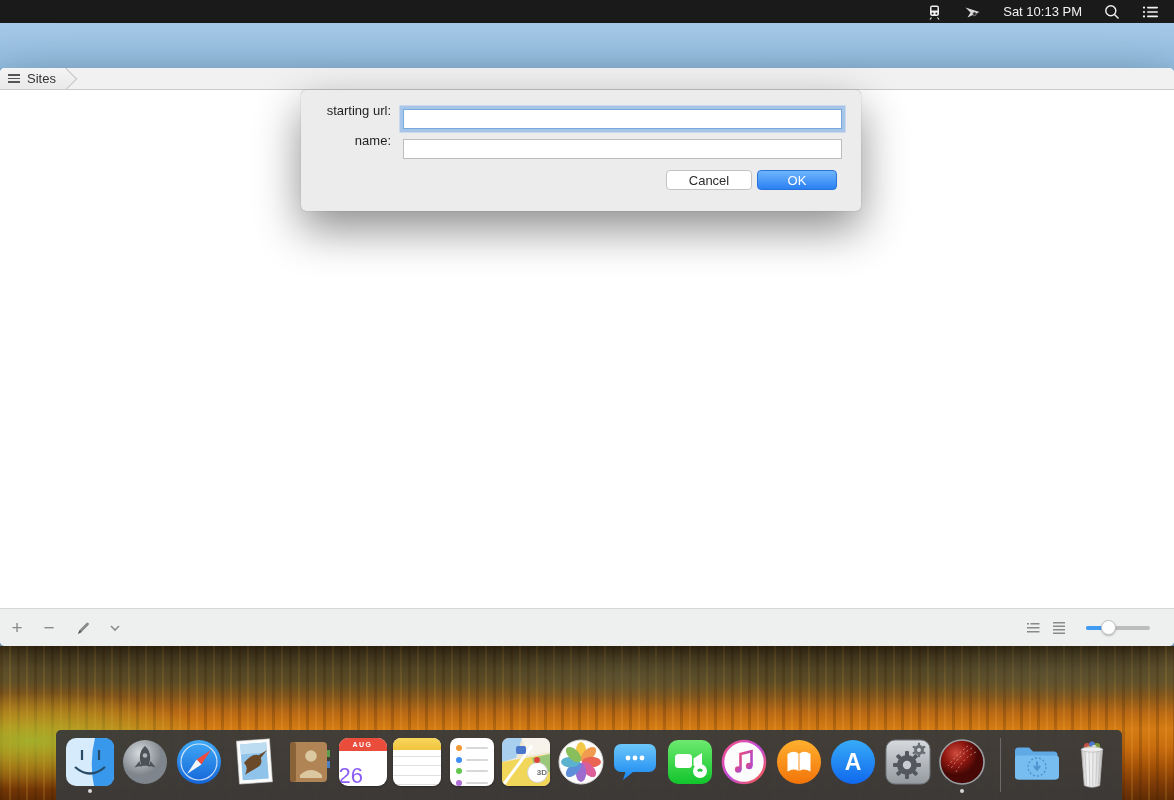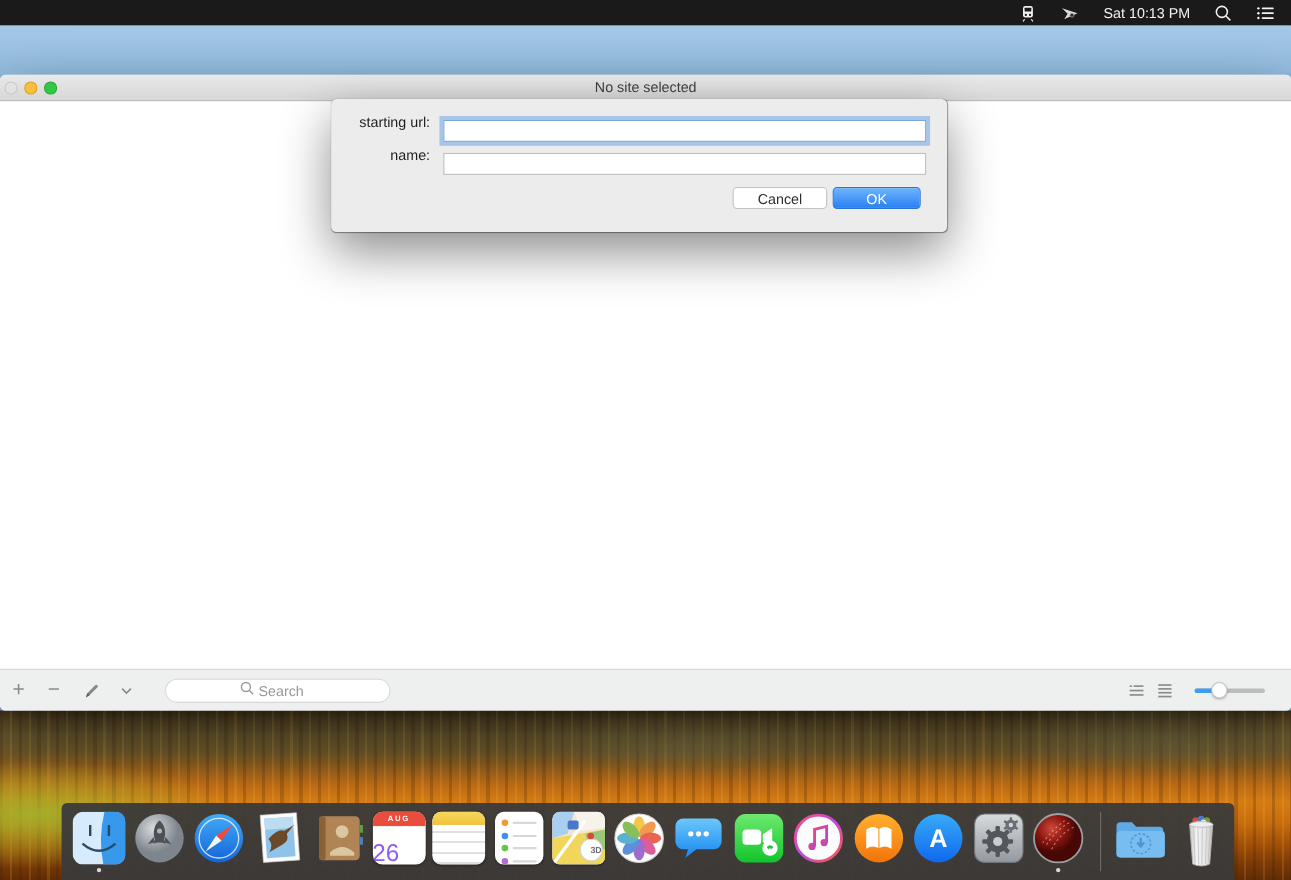--- a/index.html
+++ b/index.html
@@ -147,53 +147,48 @@
           <rect x="5" y="10.6" width="11" height="1.6" rx="0.8"></rect>
         </svg>
     </span>
   </div>
 </div>
 
 <div class="sky"></div>
 <div class="wall"></div>
 
 <div class="window">
-  <div class="titlebar">
-    <span class="tl tl-close"></span>
-    <span class="tl tl-min"></span>
-    <span class="tl tl-zoom"></span>
-    <span>No site selected</span>
-  </div>
-
+
+  <div class="pathbar">
+    <div class="crumb">
+      <span class="hamb">
+          <i></i>
+          <i></i>
+          <i></i>
+        </span>
+      <span>Sites</span>
+    </div>
+  </div>
 
   <div class="content"></div>
 
   <div class="bottombar">
     <span class="bb-btn bb-plus">+</span>
     <span class="bb-btn bb-minus">−</span>
     <span class="bb-btn bb-pencil">
       <svg width="17" height="17" viewBox="0 0 17 17">
           <path d="M3 14 L4.6 9.9 L11.5 3 q1-1 2 0 q1 1 0 2 L6.6 11.9 Z" fill="#8a8a8a"></path>
           <path d="M3 14 L4.6 9.9 L6.6 11.9 Z" fill="#5a5a5a"></path>
         </svg>
     </span>
     <span class="bb-btn bb-chev">
       <svg width="10" height="7" viewBox="0 0 10 7" fill="none" stroke="#8e8e8e" stroke-width="1.6">
           <path d="M1 1 L5 5 L9 1"></path>
         </svg>
     </span>
-    <div class="searchbox">
-      <span>
-        <svg width="13" height="13" viewBox="0 0 14 14" fill="none" stroke="#9a9a9a" stroke-width="1.4">
-            <circle cx="6" cy="6" r="4.4"></circle>
-            <path d="M9.3 9.3 L13 13"></path>
-          </svg>
-      </span>
-      <input type="text" placeholder="Search" style="">
-    </div>
     <span class="bb-btn bb-view1">
       <svg width="15" height="14" viewBox="0 0 15 14" fill="#8a8a8a">
           <rect x="4.5" y="2" width="9" height="1.5"></rect>
           <rect x="1" y="6" width="12.5" height="1.5"></rect>
           <rect x="1" y="10" width="12.5" height="1.5"></rect>
           <rect x="1" y="2" width="2" height="1.5"></rect>
         </svg>
     </span>
     <span class="bb-btn bb-view2">
       <svg width="14" height="14" viewBox="0 0 14 14" fill="#8a8a8a">

